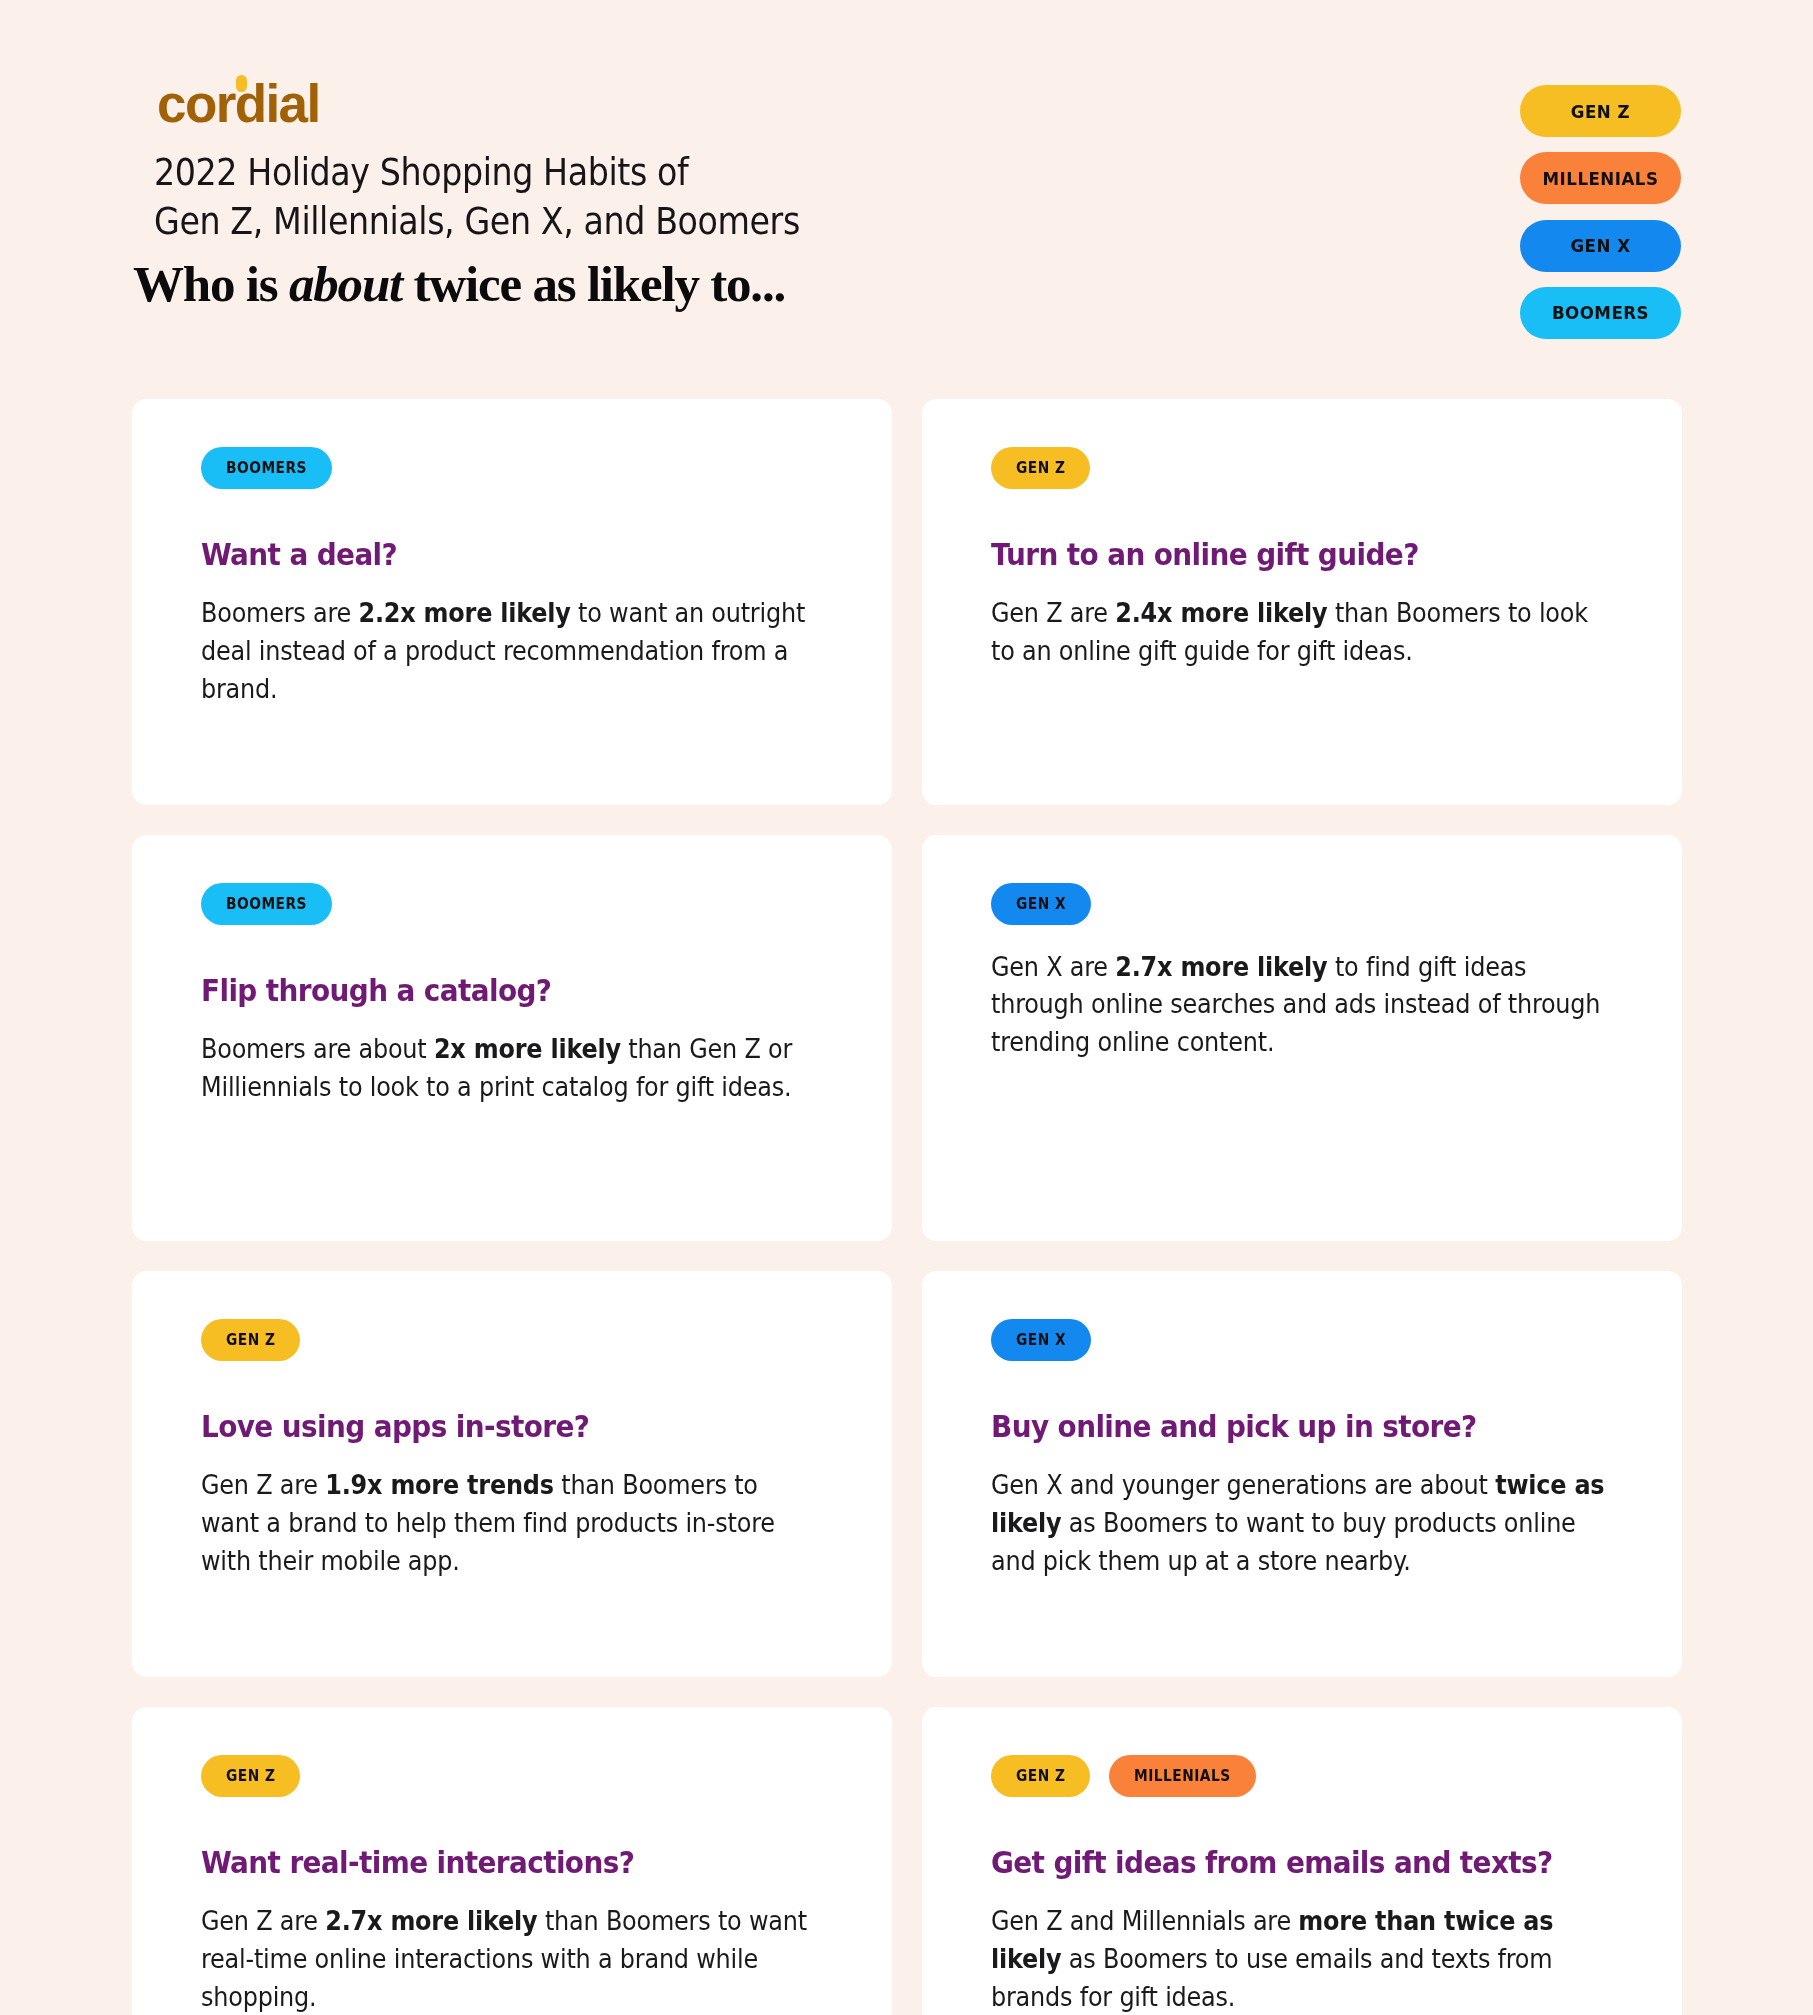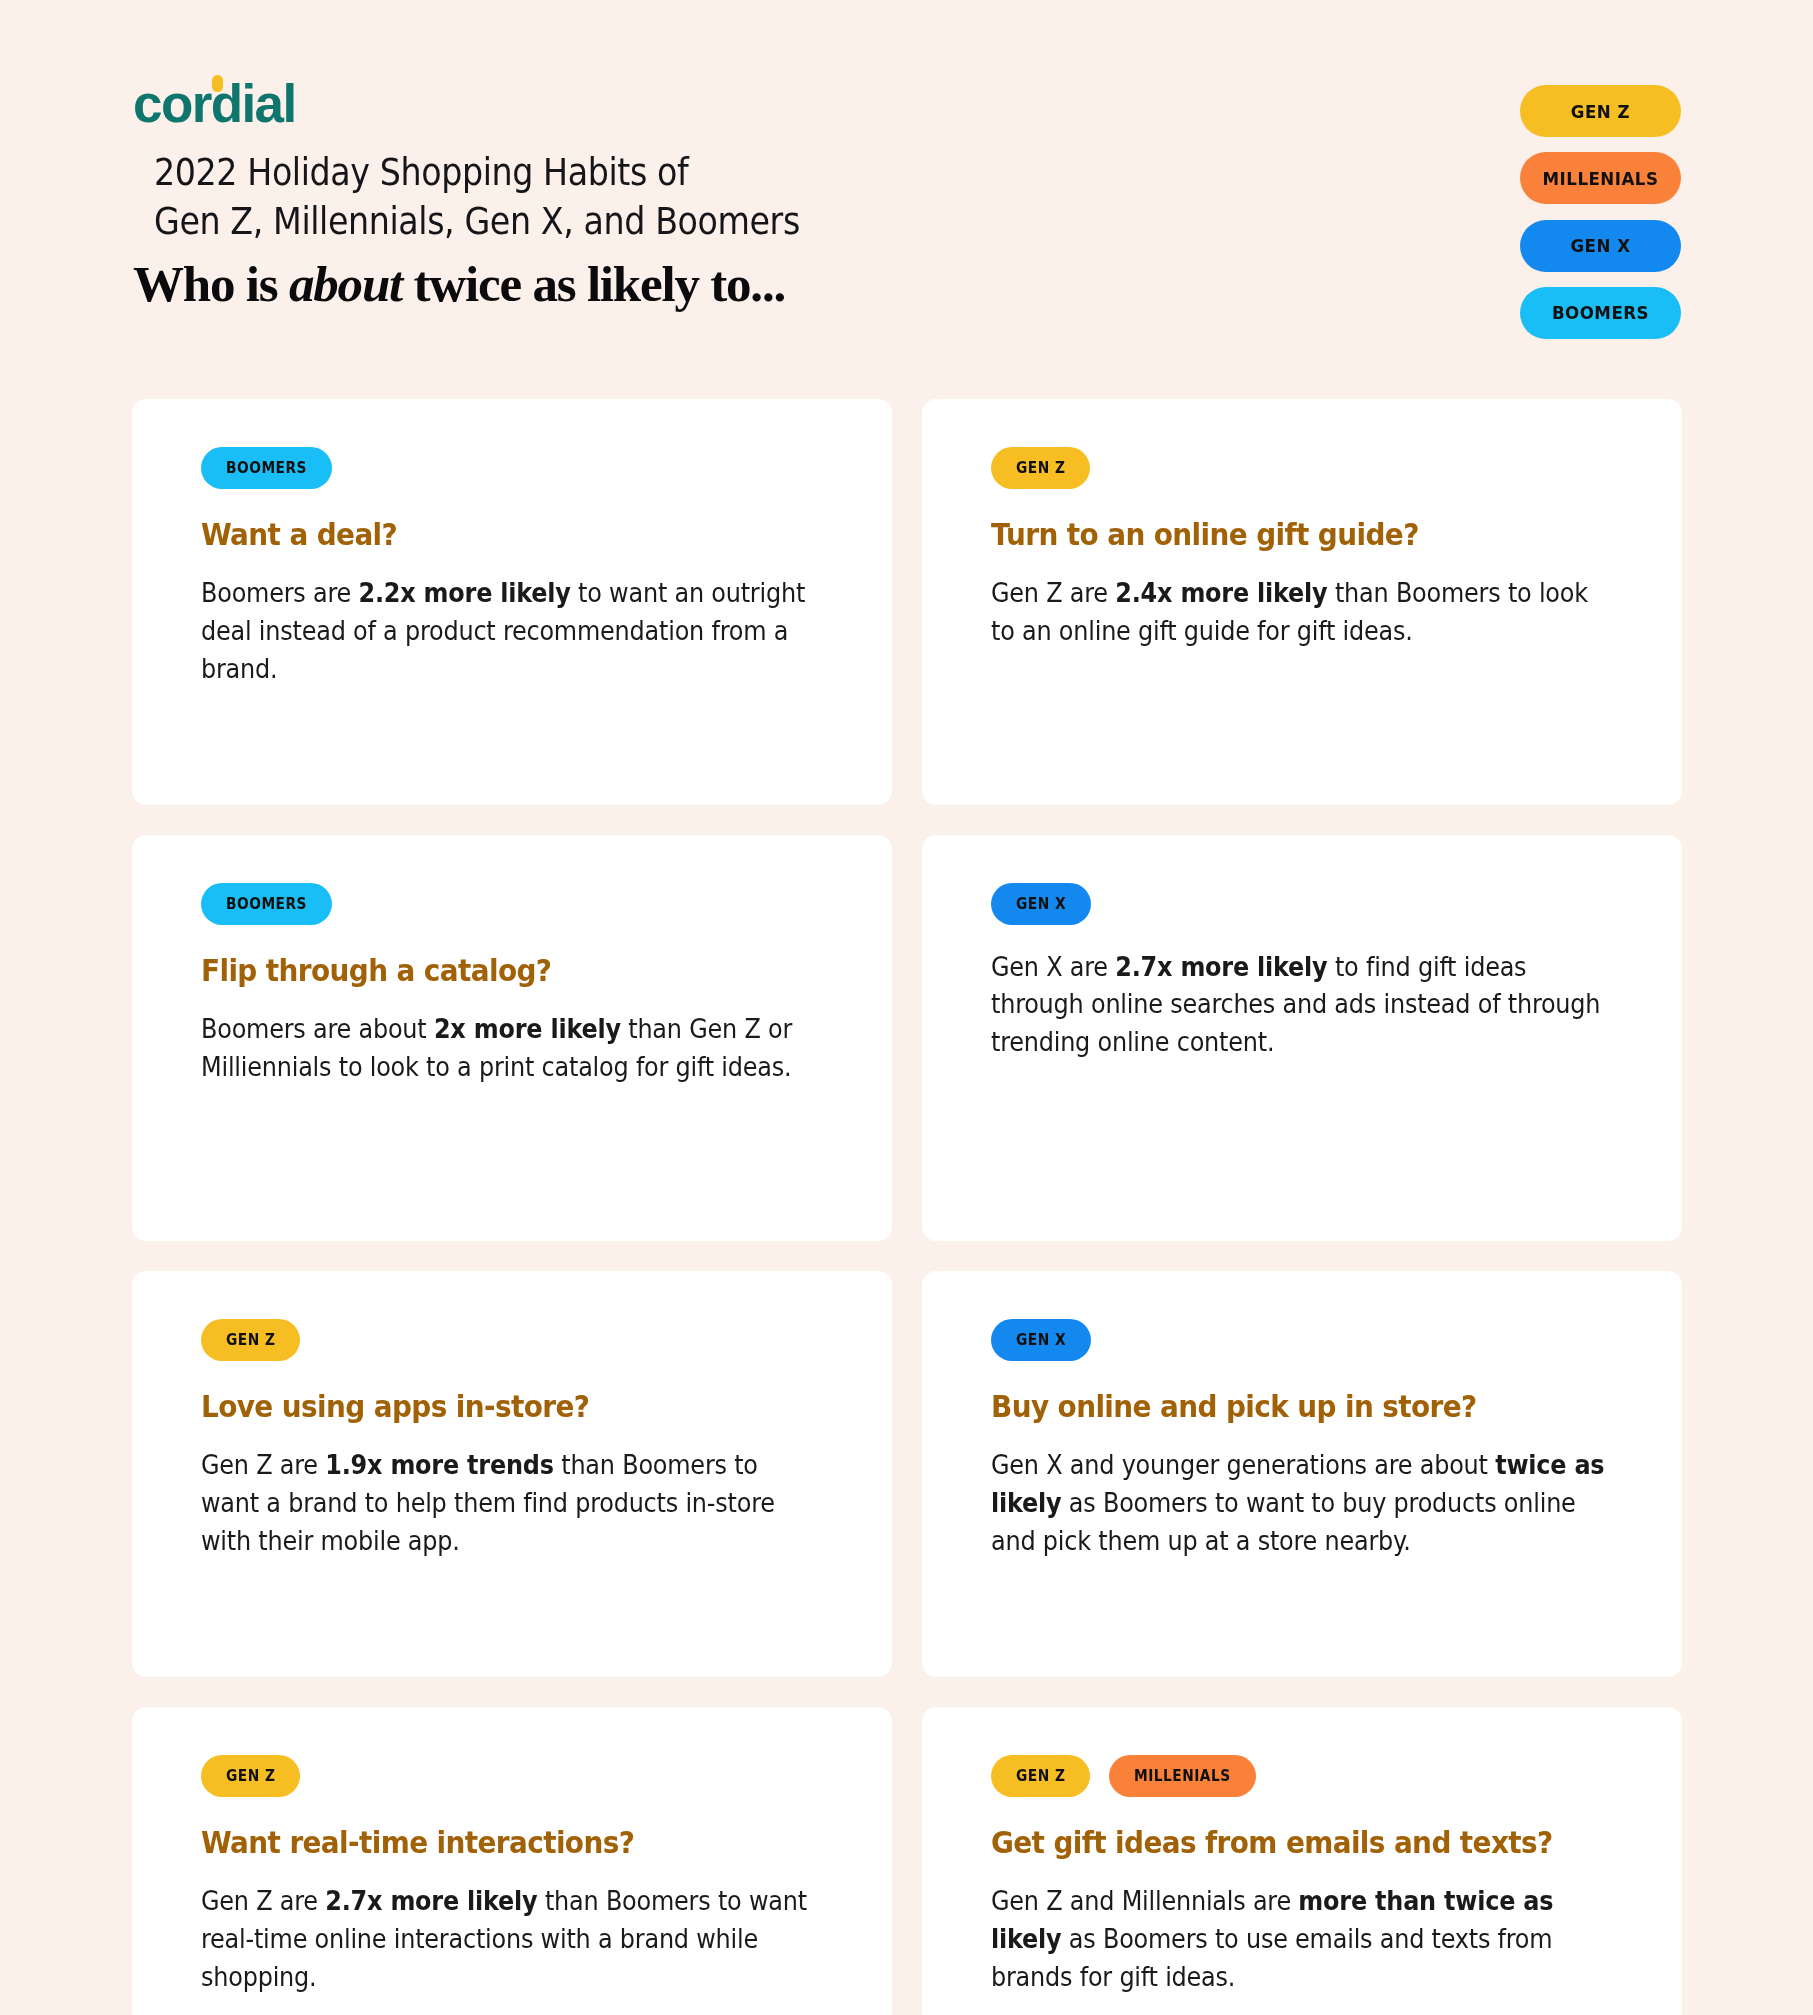--- a/index.html
+++ b/index.html
@@ -17,24 +17,25 @@
     position:absolute;
     left:133px; top:77px;
     width:1548px; height:242px;
     z-index:3;
   }
   #logo {
     position:relative;
     font-size:53px;
     font-weight:700;
     letter-spacing:-1.6px;
-    color:#0f766e;
+    color:#a16207;
     line-height:1;
     font-family:"Liberation Sans","DejaVu Sans",sans-serif;
     display:inline-block;
+    margin-left:24px;
   }
   #logo .logo-dot {
     position:absolute;
     width:10.5px; height:17px;
     border-radius:5.2px;
     background:#F7BE23;
     left:79px; top:-1.6px;
   }
   #subtitle {
     margin-top:19.3px;
@@ -111,24 +112,24 @@
     display:flex;
     align-items:center;
     justify-content:center;
     font-size:15.3px;
     font-weight:700;
     letter-spacing:0.5px;
     color:#101010;
     white-space:nowrap;
   }
   .card-title {
-    margin-top:28px;
+    margin-top:48px;
     font-size:31px;
     font-weight:800;
-    color:#a16207;
+    color:#701a75;
     letter-spacing:-0.6px;
     line-height:1.12;
   }
   .card-body {
     margin-top:22.6px;
     font-size:26.6px;
     font-weight:400;
     color:#1A1A1D;
     line-height:1.42;
     letter-spacing:-0.2px;

